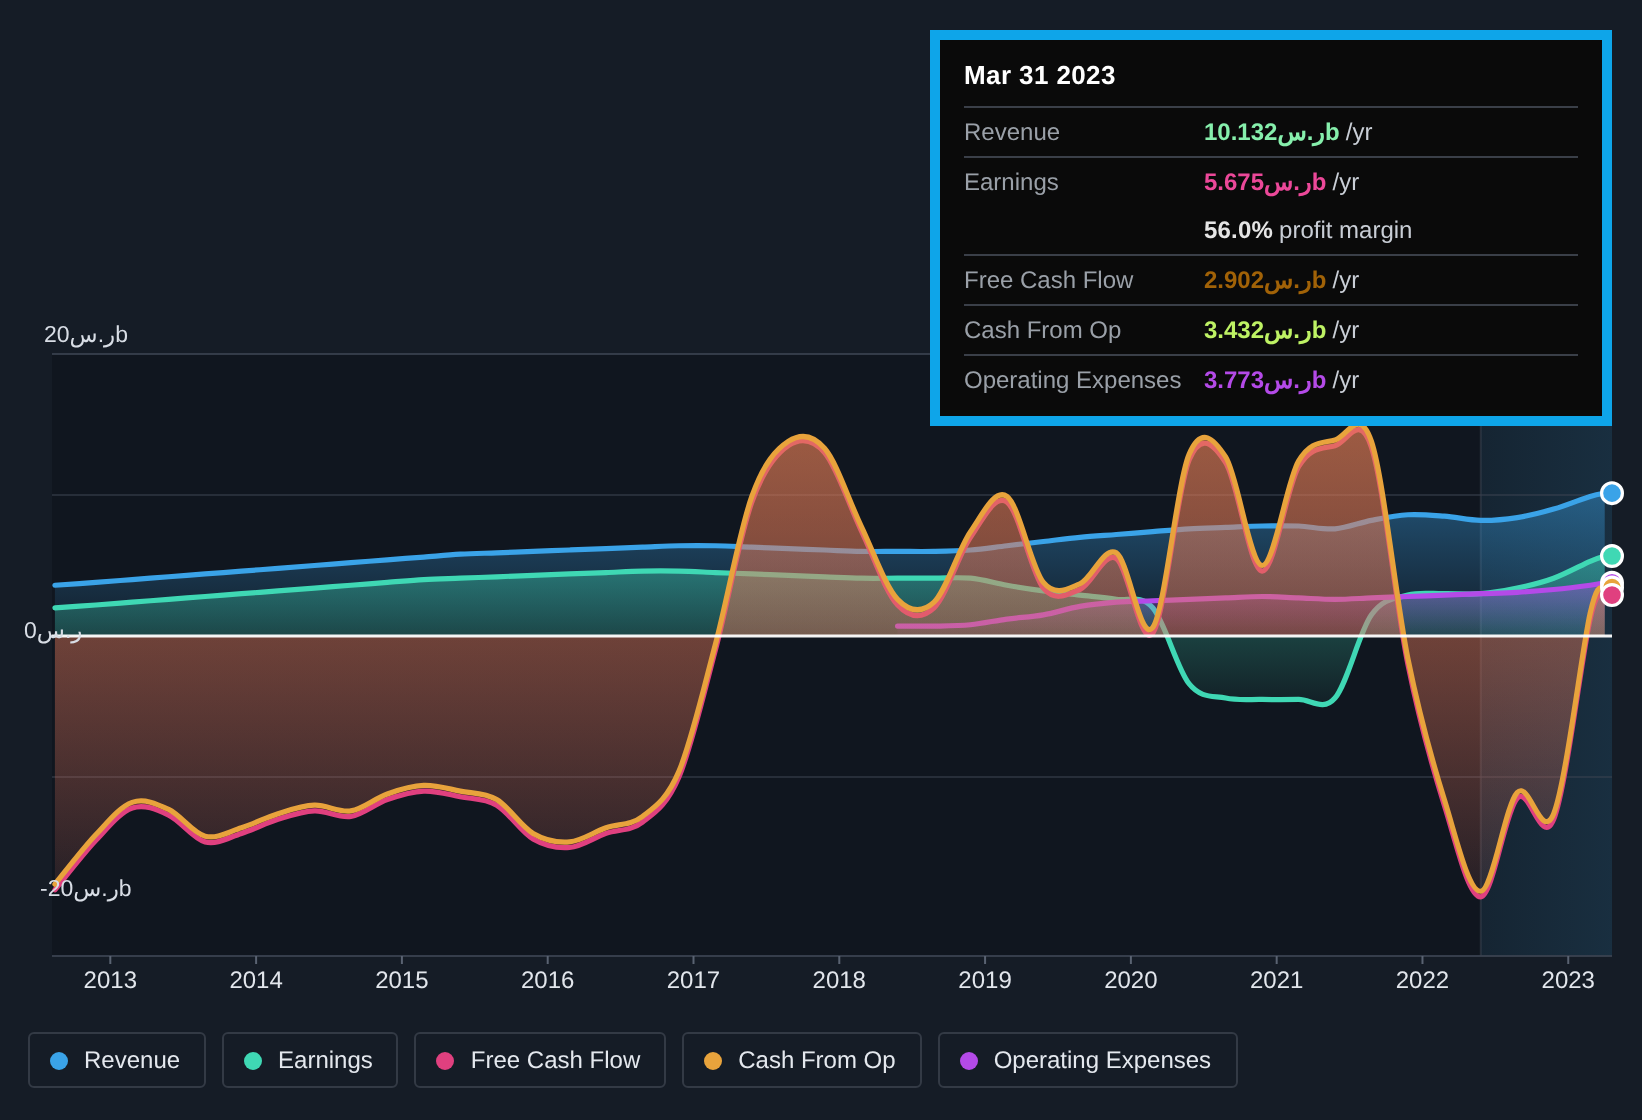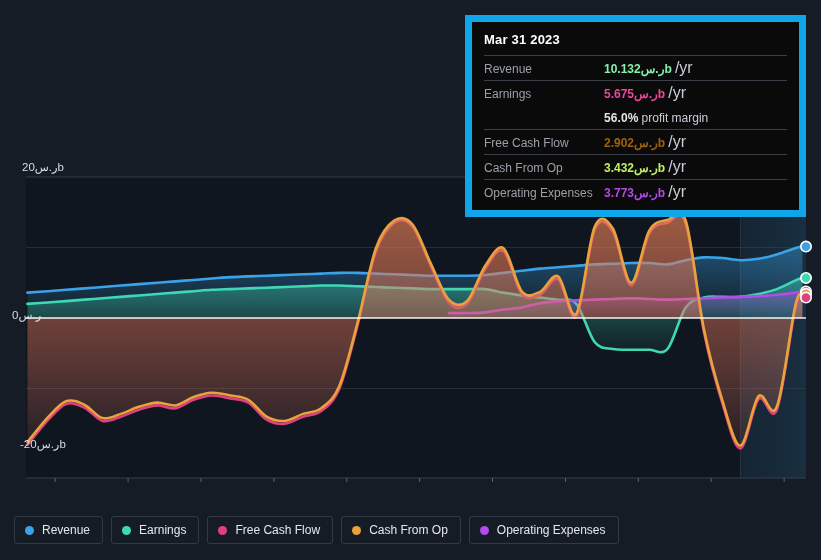--- a/index.html
+++ b/index.html
@@ -27,36 +27,36 @@
   
   .xlabs { position: absolute; left: 0; top: 483px; width: 821px; height: 20px; }
   .xlab {
     position: absolute; color: #e2e6ec; font-size: 12px;
     transform: translateX(-50%); white-space: nowrap;
   }
 
   
   .tooltip {
     position: absolute; left: 465px; top: 15px; width: 341px;
-    background: #0a0a0a; border: 7px solid #0ea5e9;
+    background: #0a0a0a; border: 5px solid #0ea5e9;
     padding: 8px 12px 6px 12px;
   }
   .tt-title {
     color: #ffffff; font-size: 13px; font-weight: bold;
     padding: 2px 0 8px 0; letter-spacing: .2px;
   }
   .tt-row {
     display: flex; align-items: baseline;
     border-top: 1px solid #3a3f48;
     padding: 3px 0 3px 0; min-height: 18px;
   }
   .tt-row.no-rule { border-top: none; }
   .tt-label { color: #9aa0a8; font-size: 12px; width: 120px; flex: none; }
   .tt-val { font-size: 12px; font-weight: bold; letter-spacing: .1px; }
-  .tt-unit { color: #c9ced6; font-size: 16px; font-weight: normal; margin-left: 3px; }
+  .tt-unit { color: #c9ced6; font-size: 12px; font-weight: normal; margin-left: 3px; }
   .tt-sub { color: #c9ced6; font-size: 12px; font-weight: normal; margin-left: 3px; }
 
   
   .legend {
     position: absolute; left: 14px; top: 516px;
     display: flex; gap: 8px; align-items: center;
   }
   .leg-item {
     display: flex; align-items: center; gap: 8px;
     border: 1px solid #333a45; border-radius: 3px;
@@ -157,20 +157,33 @@
         <circle cx="806" cy="291.40035" r="5.2" fill="#b44ae8" stroke="#ffffff" stroke-width="1.6"></circle>
         <circle cx="806" cy="293.8044" r="5.2" fill="#e8a33c" stroke="#ffffff" stroke-width="1.6"></circle>
         <circle cx="806" cy="297.5409" r="5.2" fill="#e0407f" stroke="#ffffff" stroke-width="1.6"></circle>
       </svg>
   </div>
 
   <div class="ylab ylab-top">20ر.سb</div>
   <div class="ylab ylab-zero">0ر.س</div>
   <div class="ylab ylab-bot">-20ر.سb</div>
 
+  <div class="xlabs" id="x-labels">
+      <div class="xlab" style="left: 55.1589px;">2013</div>
+      <div class="xlab" style="left: 128.056px;">2014</div>
+      <div class="xlab" style="left: 200.953px;">2015</div>
+      <div class="xlab" style="left: 273.85px;">2016</div>
+      <div class="xlab" style="left: 346.748px;">2017</div>
+      <div class="xlab" style="left: 419.645px;">2018</div>
+      <div class="xlab" style="left: 492.542px;">2019</div>
+      <div class="xlab" style="left: 565.439px;">2020</div>
+      <div class="xlab" style="left: 638.336px;">2021</div>
+      <div class="xlab" style="left: 711.234px;">2022</div>
+      <div class="xlab" style="left: 784.131px;">2023</div>
+    </div>
 
   <div class="tooltip">
     <div class="tt-title">Mar 31 2023</div>
     <div id="tt-rows">
         <div class="tt-row">
           <div class="tt-label">Revenue</div>
           <div><span class="tt-val" style="color: #86efac;">10.132ر.سb</span><span class="tt-unit">/yr</span></div>
         </div>
         <div class="tt-row">
           <div class="tt-label">Earnings</div>

